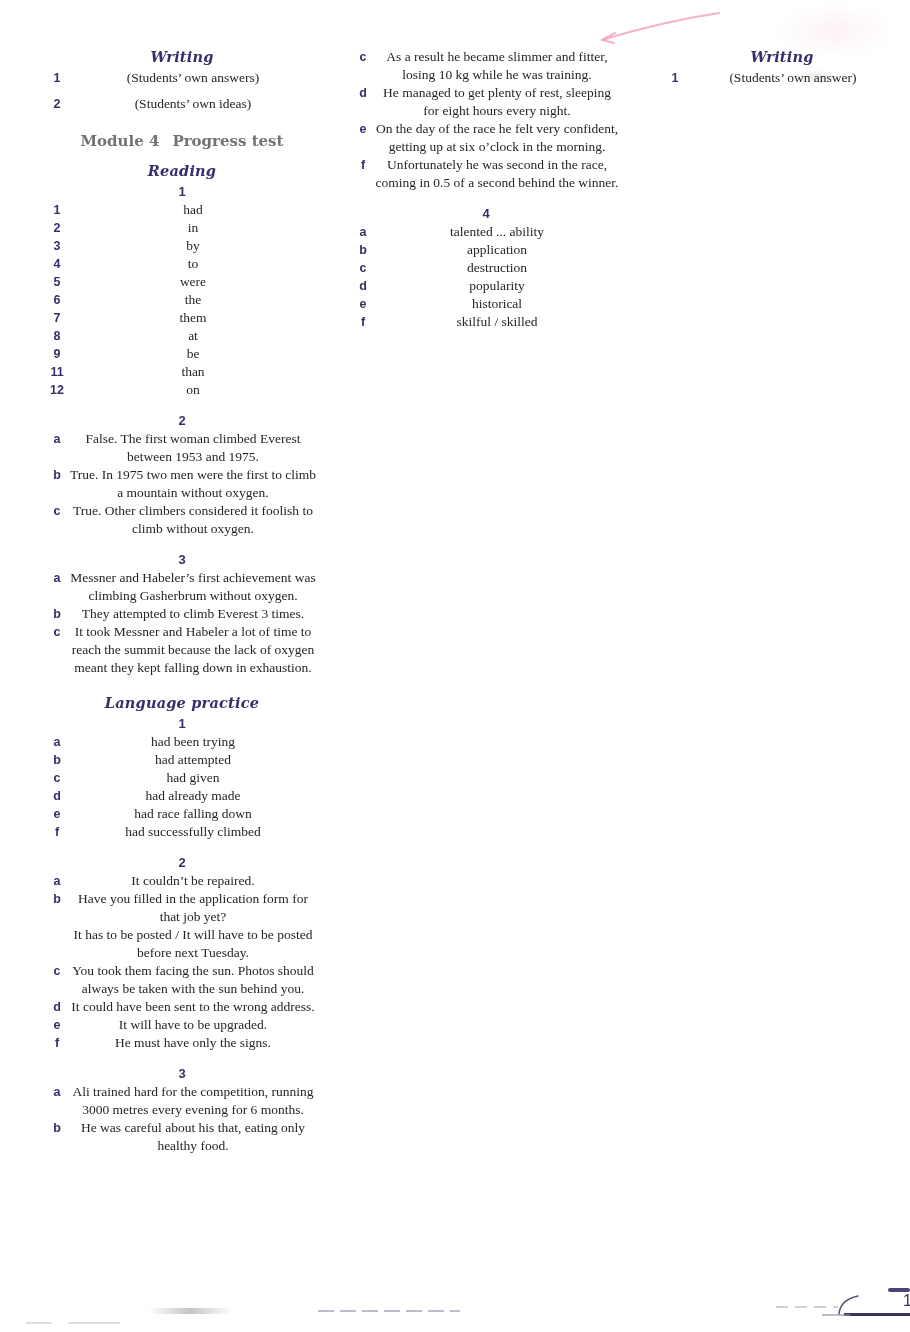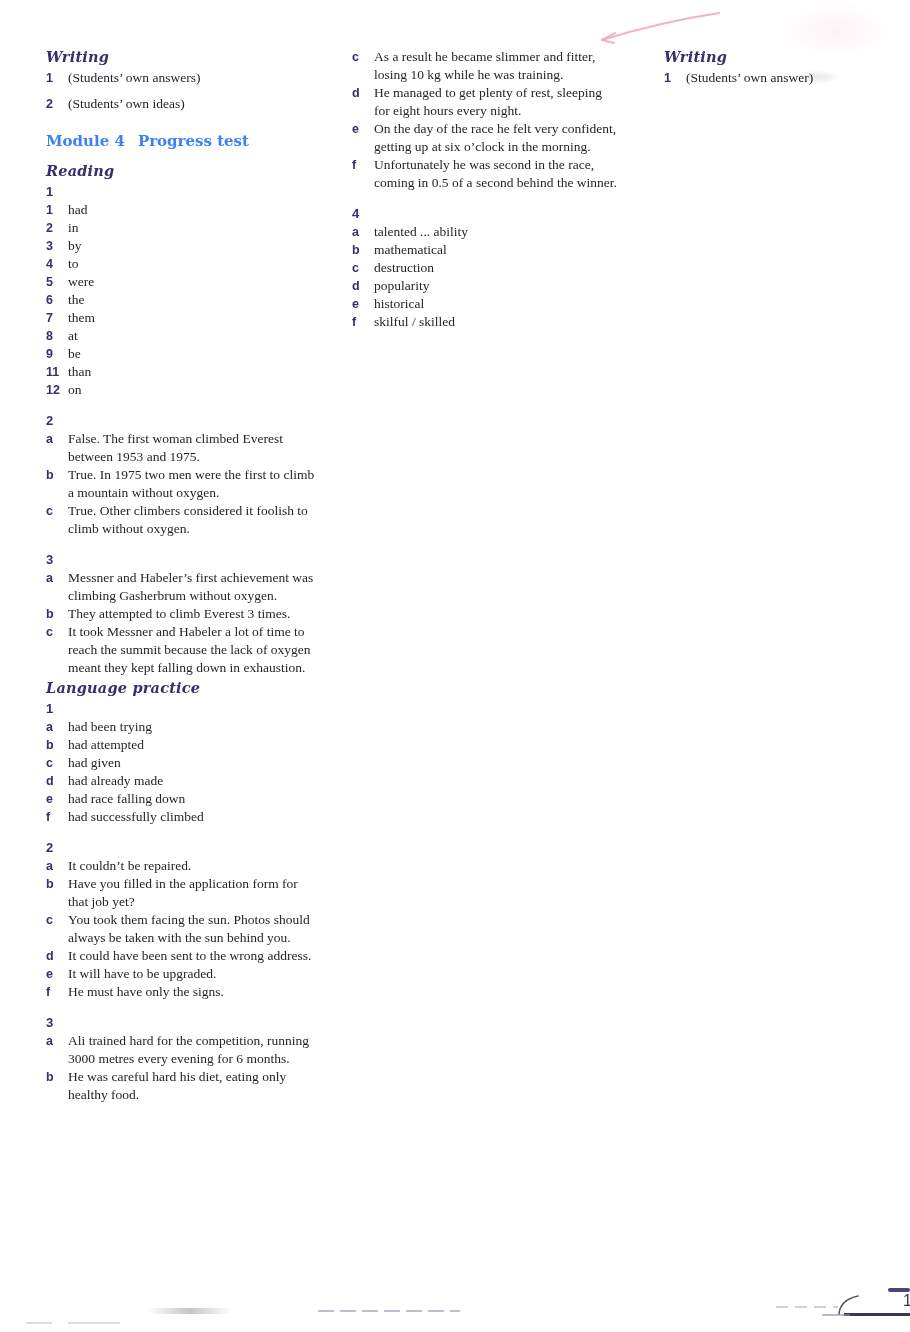--- a/index.html
+++ b/index.html
@@ -2,35 +2,35 @@
 <html><head>
 <meta charset="utf-8">
 <style>
   html,body{margin:0;padding:0;}
   body{
     width:910px;height:1332px;position:relative;overflow:hidden;
     background:#ffffff;
     font-family:"Liberation Serif","DejaVu Serif",serif;
     color:#26242a;
   }
-  .col{position:absolute;top:48px;}
+  .col{position:absolute;top:48px;text-align:center;}
   .col-left{left:46px;width:272px;}
   .col-mid{left:352px;width:268px;}
   .col-right{left:664px;width:236px;}
 
   .h-ital{
     font-family:"DejaVu Serif",serif;font-style:italic;font-weight:bold;
     color:#35306b;font-size:14.5px;line-height:18px;margin:0 0 3px 0;letter-spacing:.2px;
   }
   .h-module{
-    font-family:"DejaVu Serif",serif;font-weight:bold;color:#3b82f6;
+    font-family:"DejaVu Serif",serif;font-weight:bold;color:#737373;
     font-size:15px;line-height:19px;margin:19px 0 11px 0;
   }
   .h-module .gap{display:inline-block;width:13px;}
-  .h-lp{margin-top:2px;}
+  .h-lp{margin-top:17px;}
 
   .ex-label{
     font-family:"Liberation Sans",sans-serif;font-weight:bold;color:#35306b;
     font-size:13px;line-height:18px;margin-top:13px;
   }
   .ex-label.first{margin-top:0;}
 
   .row{display:flex;font-size:13.5px;line-height:18px;}
   .row .key{
     flex:0 0 22px;font-family:"Liberation Sans",sans-serif;font-weight:bold;
@@ -197,20 +197,21 @@
   <div class="row">
       <span class="key">a</span>
       <span class="txt">
         <div>It couldn’t be repaired.</div>
       </span>
     </div>
   <div class="row">
       <span class="key">b</span>
       <span class="txt">
         <div>Have you filled in the application form for that job yet?</div>
+        <div>It has to be posted / It will have to be posted before next Tuesday.</div>
       </span>
     </div>
   <div class="row">
       <span class="key">c</span>
       <span class="txt">You took them facing the sun. Photos should always be taken with the sun behind you.</span>
     </div>
   <div class="row">
       <span class="key">d</span>
       <span class="txt">It could have been sent to the wrong address.</span>
     </div>
@@ -223,21 +224,21 @@
       <span class="txt">He must have only the signs.</span>
     </div>
 
   <div class="ex-label">3</div>
   <div class="row">
       <span class="key">a</span>
       <span class="txt">Ali trained hard for the competition, running 3000 metres every evening for 6 months.</span>
     </div>
   <div class="row">
       <span class="key">b</span>
-      <span class="txt">He was careful hard his diet, eating only healthy food.</span>
+      <span class="txt">He was careful about his that, eating only healthy food.</span>
     </div>
 </div>
 
 <div class="col col-mid">
   <div class="row">
       <span class="key">c</span>
       <span class="txt">As a result he became slimmer and fitter, losing 10 kg while he was training.</span>
     </div>
   <div class="row">
       <span class="key">d</span>
@@ -252,21 +253,21 @@
       <span class="txt">Unfortunately he was second in the race, coming in 0.5 of a second behind the winner.</span>
     </div>
 
   <div class="ex-label">4</div>
   <div class="row">
       <span class="key">a</span>
       <span class="txt">talented ... ability</span>
     </div>
   <div class="row">
       <span class="key">b</span>
-      <span class="txt">mathematical</span>
+      <span class="txt">application</span>
     </div>
   <div class="row">
       <span class="key">c</span>
       <span class="txt">destruction</span>
     </div>
   <div class="row">
       <span class="key">d</span>
       <span class="txt">popularity</span>
     </div>
   <div class="row">

